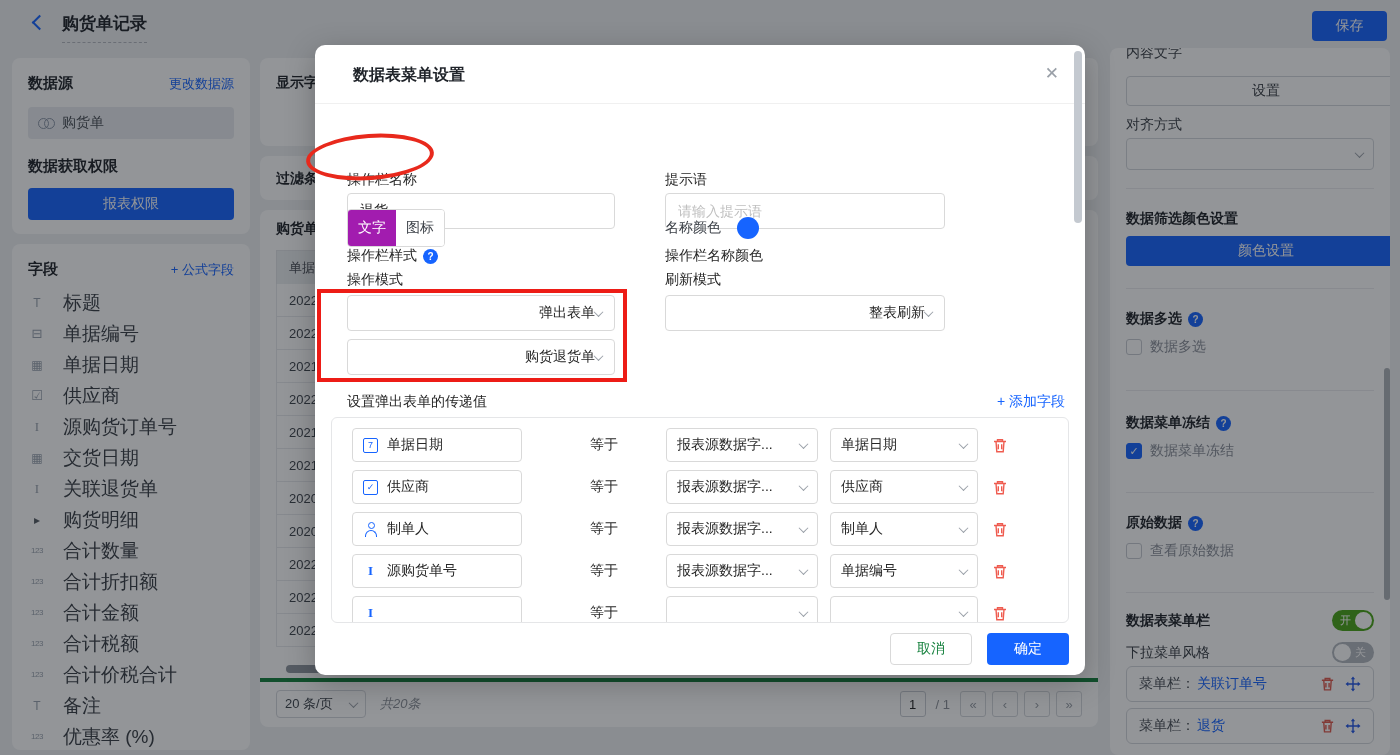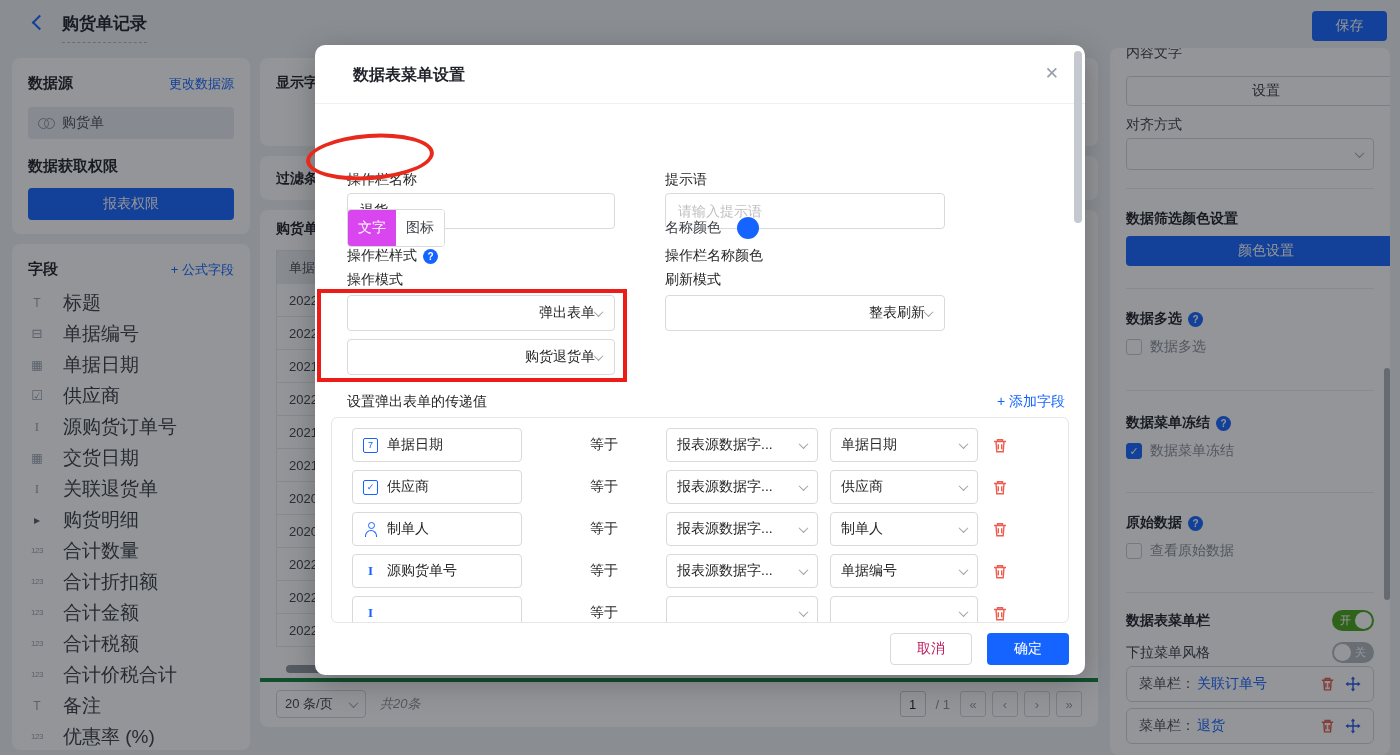--- a/index.html
+++ b/index.html
@@ -89,36 +89,36 @@
   .modal { position:absolute; left:315px; top:45px; width:770px; height:630px; background:#fff; border-radius:10px; z-index:100; box-shadow:0 8px 30px rgba(0,0,0,0.25); }
   .m-head { position:relative; height:59px; border-bottom:1px solid #f0f0f0; }
   .m-title { position:absolute; left:32px; top:20px; font-size:16px; font-weight:600; color:#1f2329;margin-left:6px; }
   .m-close { position:absolute; right:26px; top:18px; font-size:17px; color:#9aa0a8; cursor:pointer; }
   .m-label { position:absolute; font-size:14px; color:#262626; display:flex; align-items:center; gap:6px; }
   .m-input { position:absolute; height:36px; border:1px solid #d9d9d9; border-radius:4px; padding:0 12px; font-size:14px; color:#262626; background:#fff; font-family:inherit; }
   .m-input::placeholder { color:#bfbfbf; }
   .m-select { position:absolute; height:36px; border:1px solid #d9d9d9; border-radius:4px; background:#fff; display:flex; align-items:center; justify-content:flex-end; padding:0 12px; font-size:14px; color:#262626; }
   .seg { position:absolute; left:32px; top:164px; display:flex; border:1px solid #d9d9d9; border-radius:4px; overflow:hidden; }
   .seg-tab { width:48px; height:36px; display:flex; align-items:center; justify-content:center; font-size:14px; background:#fff; color:#3a3f46; }
-  .seg-tab.active { background:#d946ef; color:#fff; }
+  .seg-tab.active { background:#a21caf; color:#fff; }
   .color-row { position:absolute; left:350px; top:172px; display:flex; align-items:center; gap:16px; color:#3a3f46; }
   .color-dot { width:22px; height:22px; border-radius:50%; background:#1664ff; }
   .add-link { position:absolute; right:20px; top:348px; color:#1664ff; font-size:14px; cursor:pointer; }
   .tr-box { position:absolute; left:16px; top:372px; width:738px; height:206px; border:1px solid #e5e6e8; border-radius:6px; overflow:hidden; padding-top:6px; }
   .tr-scroll { position:absolute; right:3px; top:6px; width:8px; height:172px; background:#c4c9d0; border-radius:4px; }
   .tr-row { height:42px; display:flex; align-items:center; padding:0 20px; }
   .fbox { width:170px; height:34px; border:1px solid #d9d9d9; border-radius:4px; display:flex; align-items:center; gap:9px; padding:0 10px; background:#fff; }
   .ftxt { font-size:14px; color:#262626; }
   .op { margin:0 0 0 68px; width:56px; color:#262626; }
   .sel1 { width:152px; height:34px; margin-left:20px; }
   .sel2 { width:148px; height:34px; margin-left:12px; }
   .tr-sel { border:1px solid #d9d9d9; border-radius:4px; background:#fff; display:flex; align-items:center; justify-content:space-between; padding:0 10px; font-size:14px; color:#262626; white-space:nowrap; overflow:hidden; }
   .trash { margin-left:14px; flex:0 0 16px; cursor:pointer; }
   .m-footer-btn { position:absolute; height:32px; width:82px; border-radius:4px; font-size:14px; display:flex; align-items:center; justify-content:center; }
-  .cancel-btn { left:575px; top:588px; border:1px solid #d9d9d9; background:#fff; color:#be185d; }
+  .cancel-btn { left:575px; top:588px; border:1px solid #d9d9d9; background:#fff; color:#15803d; }
   .ok-btn { left:672px; top:588px; border:none; background:#1664ff; color:#fff; }
 
   
   .ficon { flex:0 0 15px; width:15px; height:15px; position:relative; display:inline-flex; align-items:center; justify-content:center; }
   [data-name="calendar-field-icon"] { border:1.5px solid #1664ff; border-radius:2px; }
   [data-name="calendar-field-icon"]::before { content:"7"; color:#1664ff; font-size:9px; }
   [data-name="select-field-icon"] { border:1.5px solid #1664ff; border-radius:2px; }
   [data-name="select-field-icon"]::before { content:"✓"; color:#1664ff; font-size:9px; font-weight:700; }
   [data-name="person-field-icon"]::before { content:""; position:absolute; top:0; left:4.5px; width:5px; height:5px; border:1.5px solid #1664ff; border-radius:50%; }
   [data-name="person-field-icon"]::after { content:""; position:absolute; bottom:0; left:2px; width:10px; height:6px; border:1.5px solid #1664ff; border-bottom:none; border-radius:6px 6px 0 0; }

